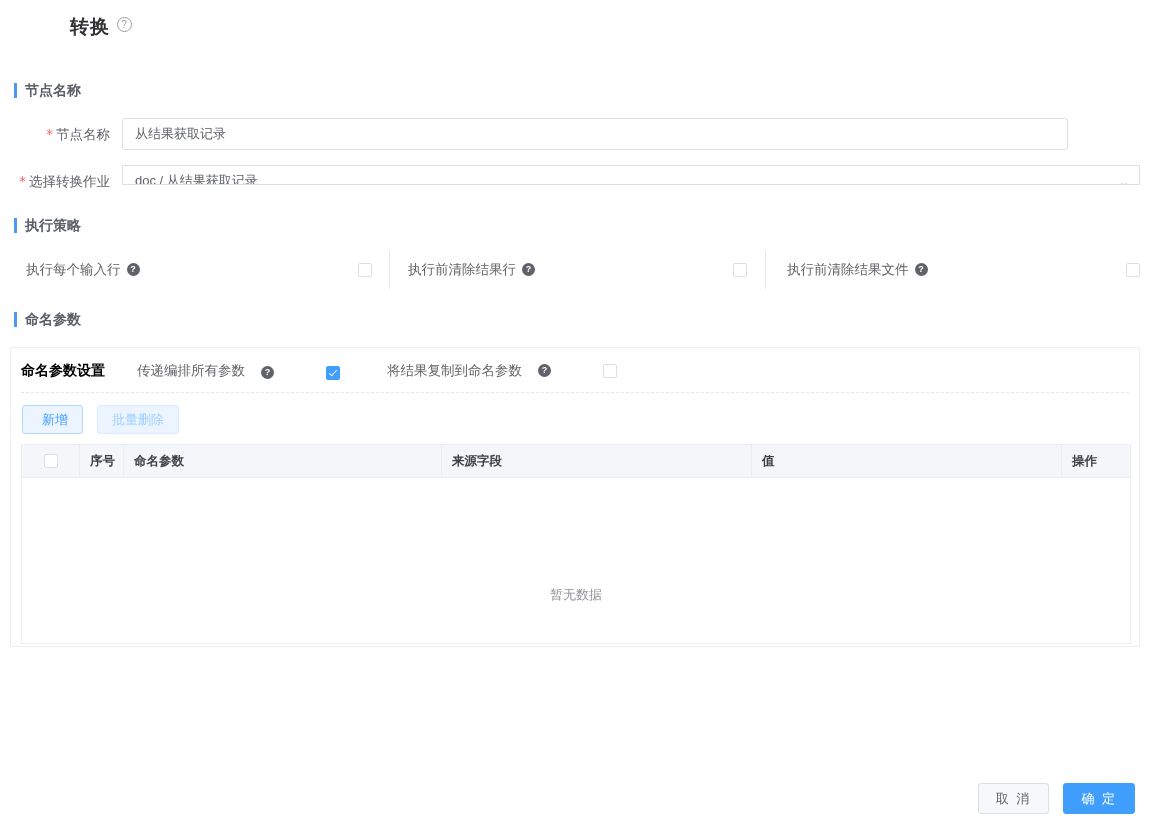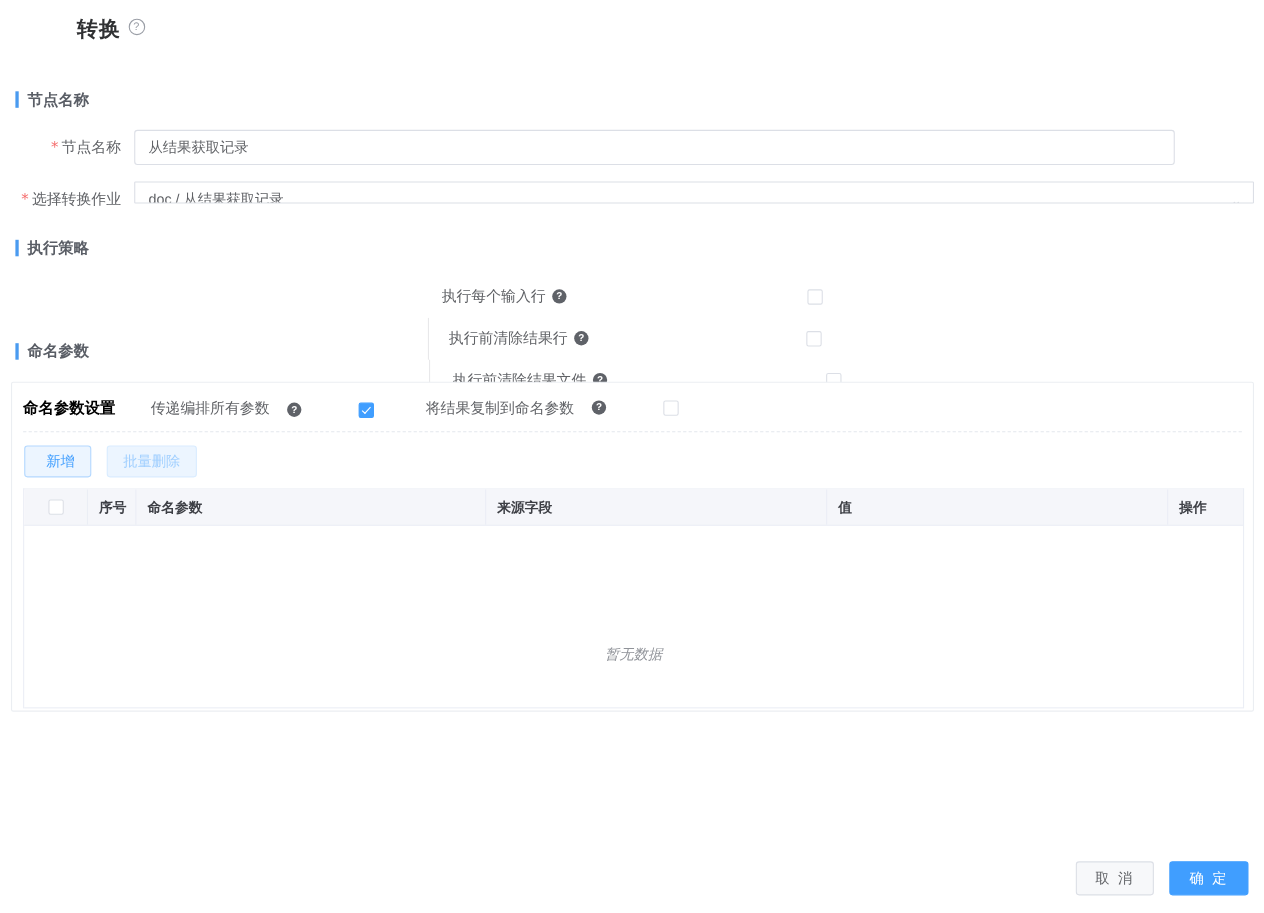--- a/index.html
+++ b/index.html
@@ -203,21 +203,21 @@
   .th:last-child { border-right: none; }
   .th.cbx-col { display: flex; align-items: center; justify-content: center; padding-left: 0; }
   .tbl-body {
     position: relative;
     height: 166px;
     border-bottom: 1px solid #ebeef5;
   }
   .empty-text {
     position: absolute; left: 0; right: 0; top: 108px;
     text-align: center;
-    font-size: 13px; color: #909399; font-style: italic;
+    font-size: 13px; color: #909399;
   }
 
   
   .footer {
     position: absolute; right: 14px; bottom: 16px;
     display: flex; gap: 14px;
   }
   .btn-lg {
     height: 31px; padding: 0 17px;
     border-radius: 3px;
@@ -255,21 +255,21 @@
   <div class="form-row" style="left:122px; top:165px; width:1018px;">
     <div class="form-label"><span class="req-star">*</span><span>选择转换作业</span></div>
     <div class="form-select">
       <span>doc / 从结果获取记录</span>
       <span class="select-arrow">⌄</span>
     </div>
   </div>
 
   <div class="section-title" style="left:14px; top:217px;">执行策略</div>
 
-  <div class="opt-strip" style="left:14px; top:251px; width:1126px;flex-direction:column;">
+  <div class="opt-strip" style="left:14px; top:251px; width:1126px;">
     <div class="opt-item" style="width:375px; padding-left:12px;">
       <span class="opt-label">执行每个输入行</span>
       <span class="help-dot">?</span>
       <span style="flex:1"></span>
       <span class="cbx" style="margin-right:17px;"></span>
     </div>
     <div class="opt-item" style="width:376px; padding-left:18px;">
       <span class="opt-label">执行前清除结果行</span>
       <span class="help-dot">?</span>
       <span style="flex:1"></span>

